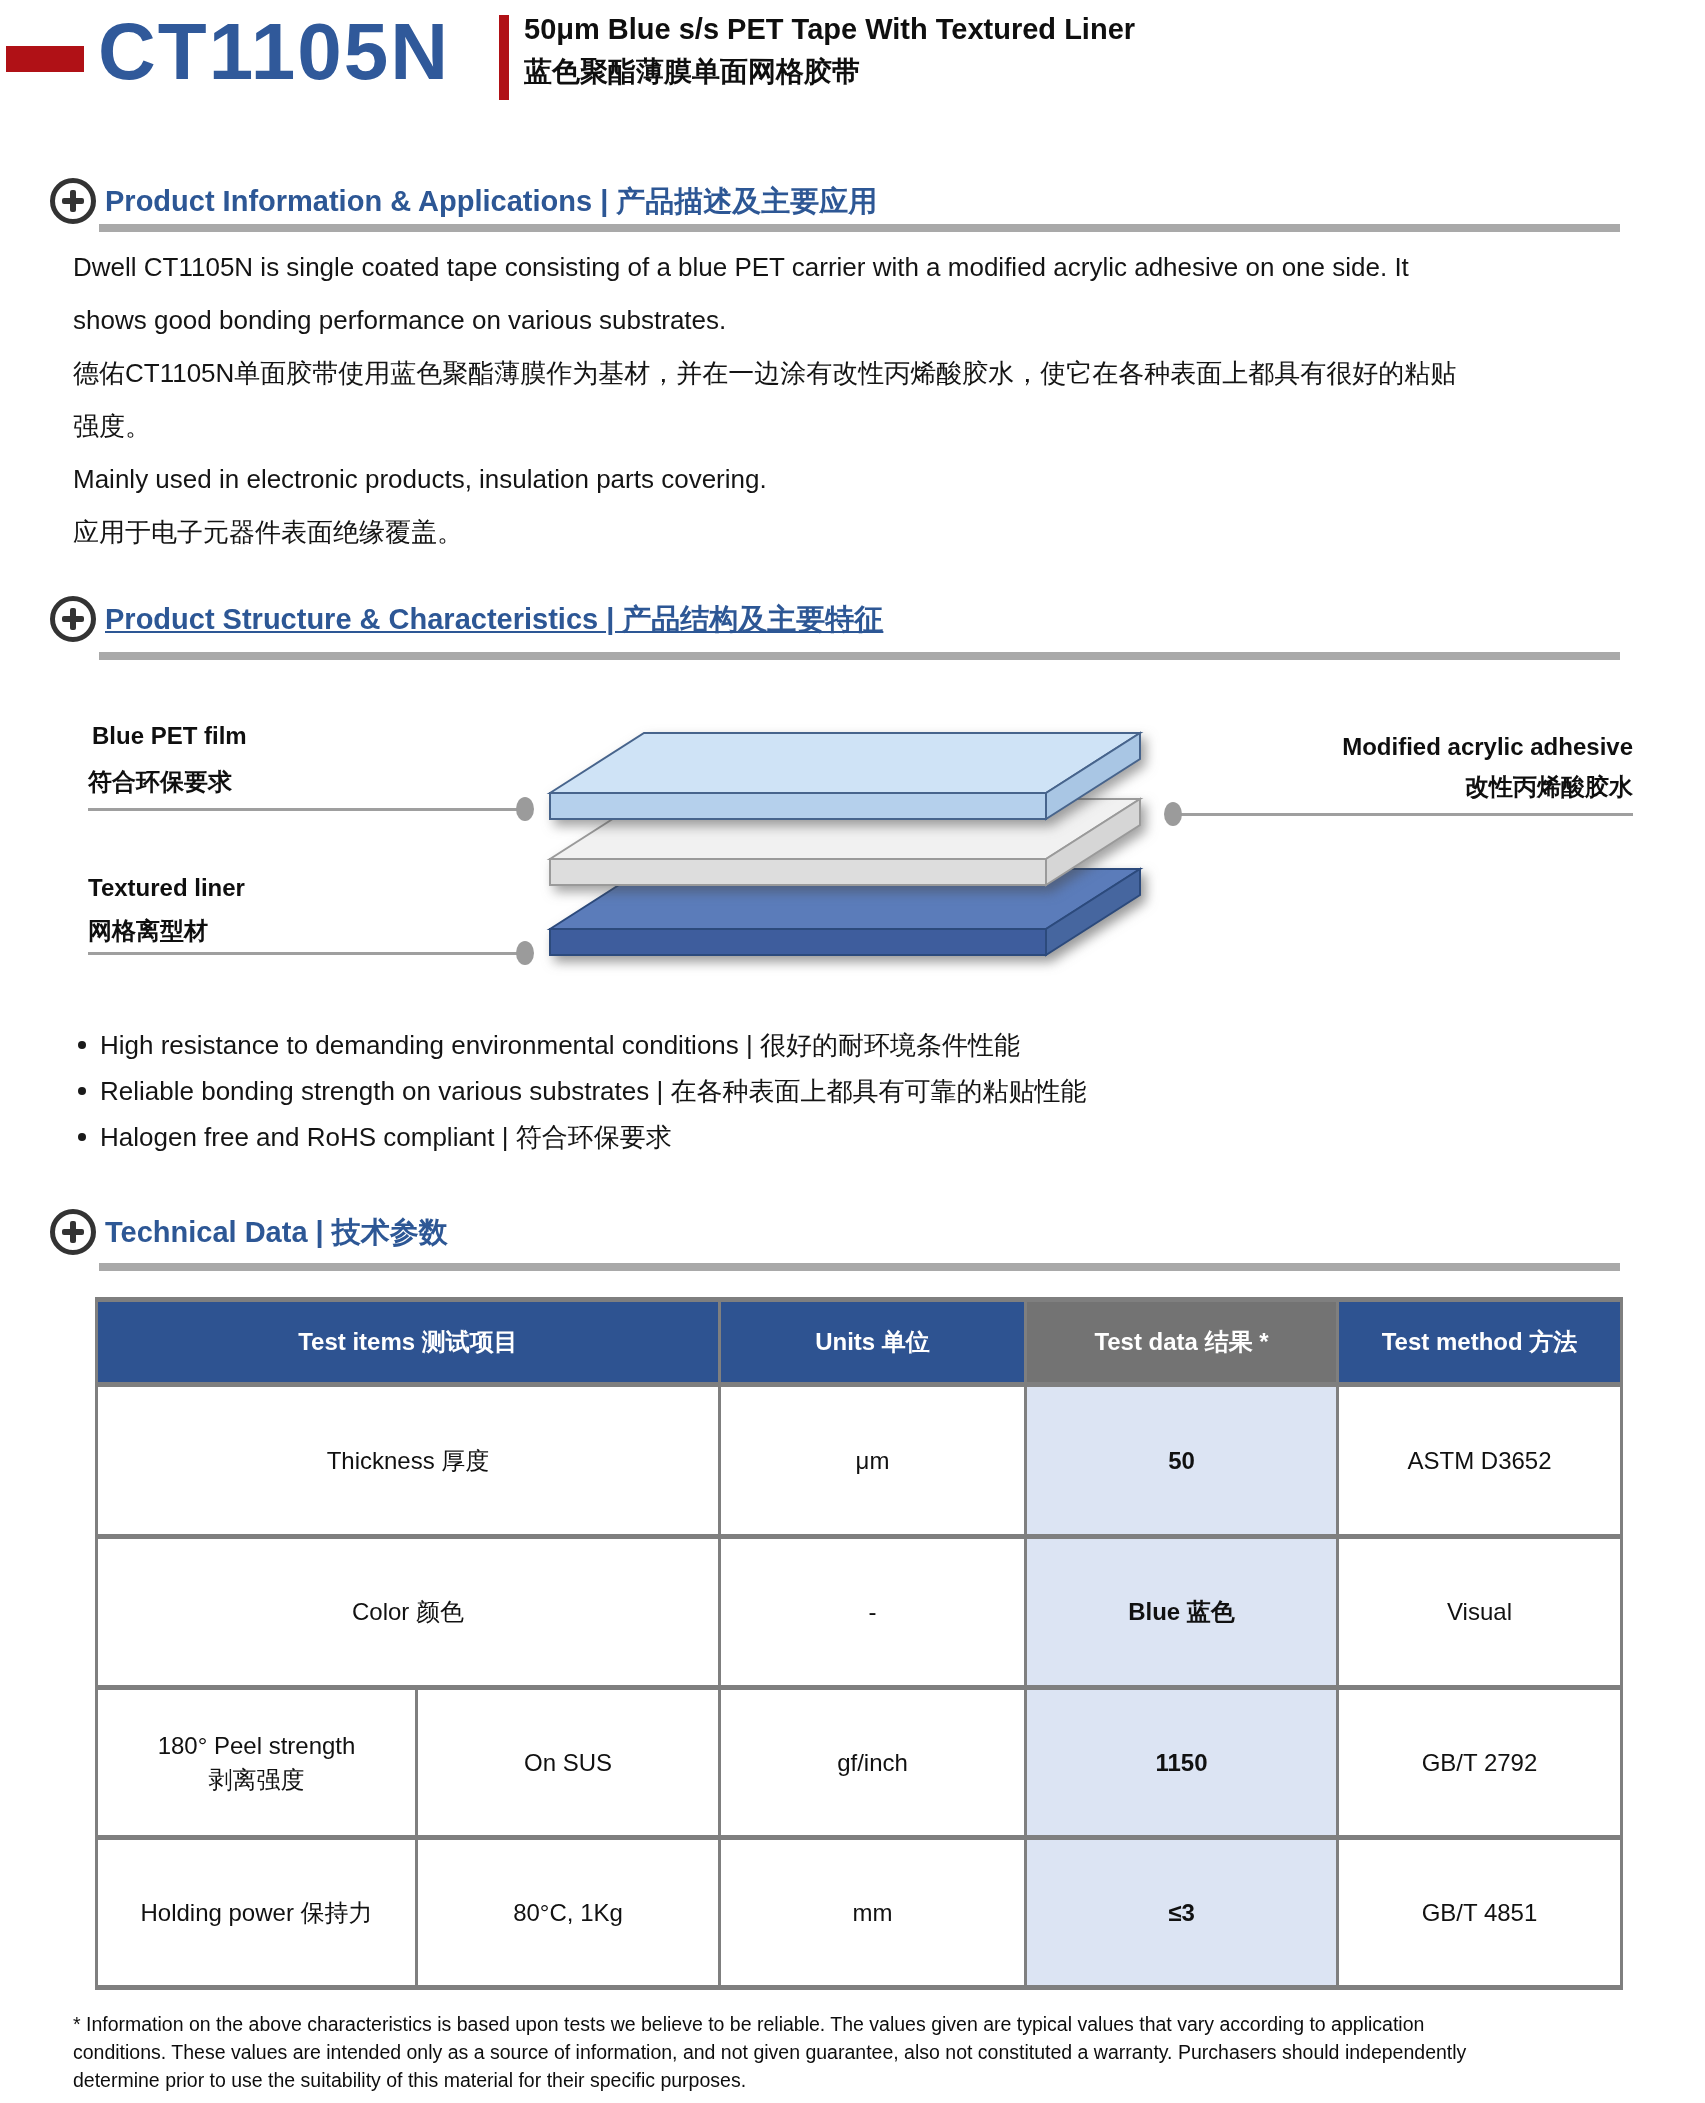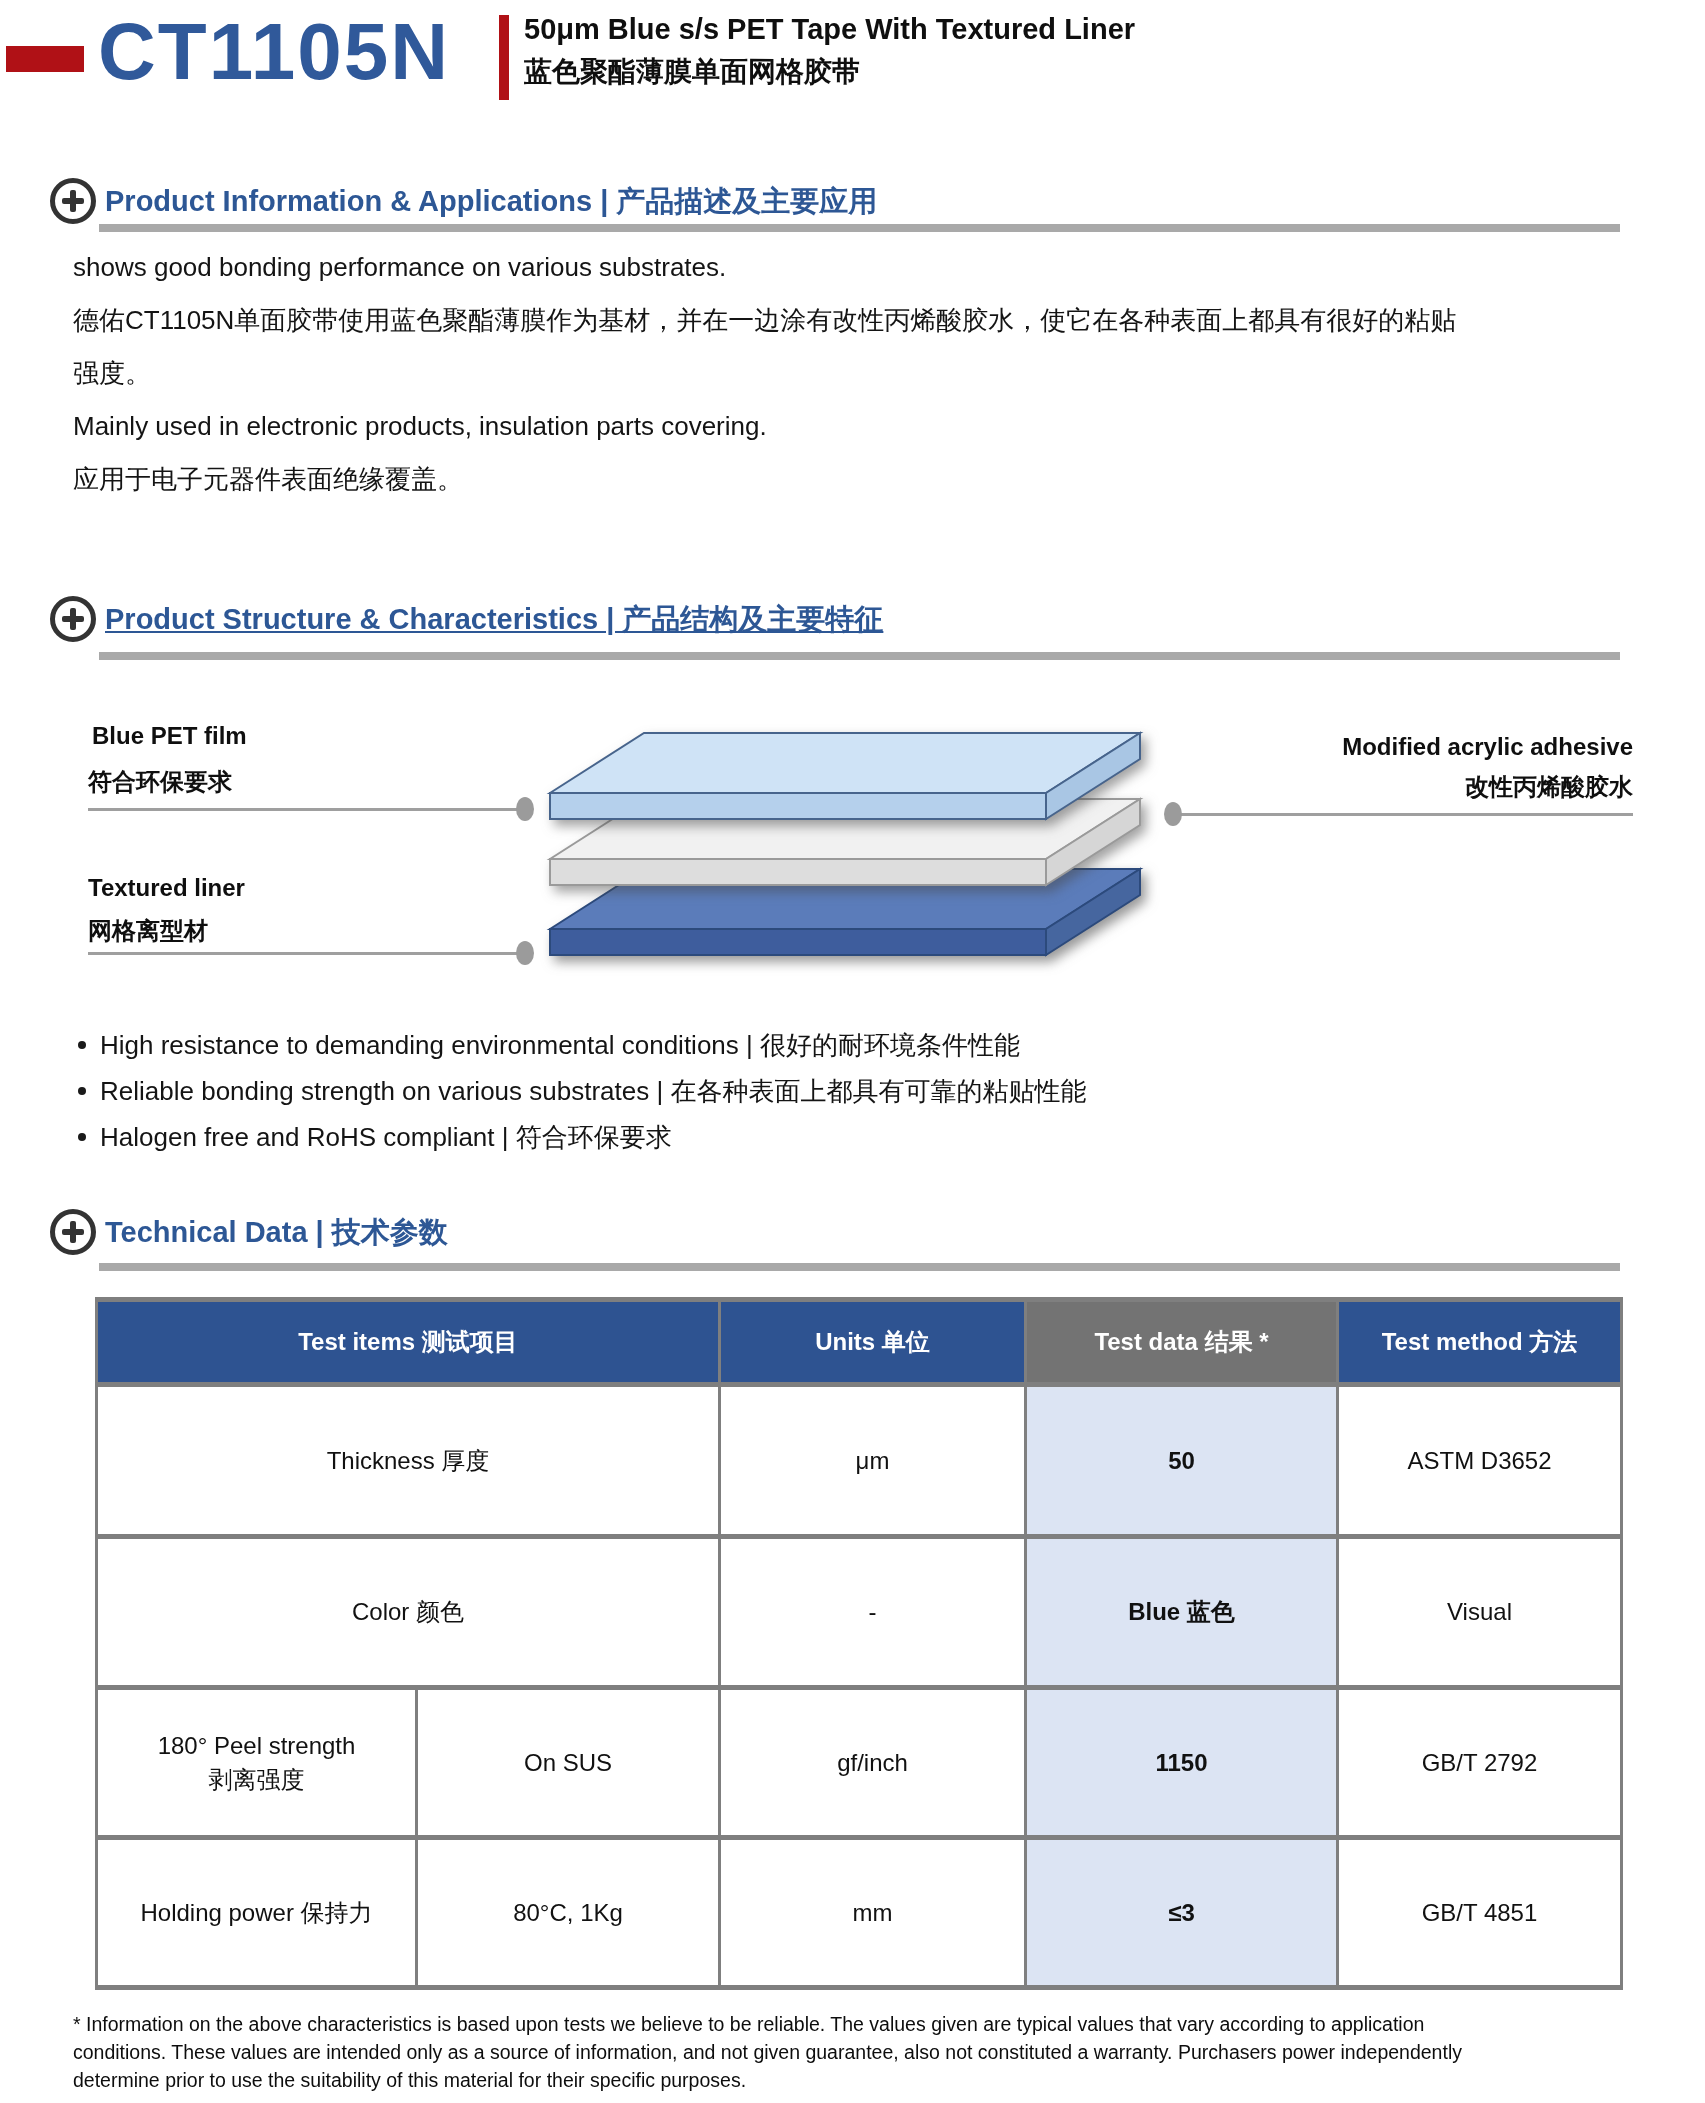--- a/index.html
+++ b/index.html
@@ -67,20 +67,21 @@
   <div class="model">CT1105N</div>
   <div class="red-vbar"></div>
   <div class="subtitle-en">50μm Blue s/s PET Tape With Textured Liner</div>
   <div class="subtitle-zh">蓝色聚酯薄膜单面网格胶带</div>
 
   <div class="plus-icon" style="top:178px;"></div>
   <div class="sec-title" style="top:182px;">Product Information &amp; Applications | 产品描述及主要应用</div>
   <div class="sec-bar" style="top:224px;"></div>
 
   <div class="intro">
+    <div class="line">Dwell CT1105N is single coated tape consisting of a blue PET carrier with a modified acrylic adhesive on one side. It</div>
     <div class="line">shows good bonding performance on various substrates.</div>
     <div class="line">德佑CT1105N单面胶带使用蓝色聚酯薄膜作为基材，并在一边涂有改性丙烯酸胶水，使它在各种表面上都具有很好的粘贴</div>
     <div class="line">强度。</div>
     <div class="line">Mainly used in electronic products, insulation parts covering.</div>
     <div class="line">应用于电子元器件表面绝缘覆盖。</div>
   </div>
 
   <div class="plus-icon" style="top:596px;"></div>
   <div class="sec-title" style="top:600px;text-decoration:underline;">Product Structure &amp; Characteristics | 产品结构及主要特征</div>
   <div class="sec-bar" style="top:652px;"></div>
@@ -182,17 +183,17 @@
         <td>80°C, 1Kg</td>
         <td>mm</td>
         <td class="data-col">≤3</td>
         <td>GB/T 4851</td>
       </tr>
     </tbody>
   </table>
 
   <div class="footnote">
     <div class="line">* Information on the above characteristics is based upon tests we believe to be reliable. The values given are typical values that vary according to application</div>
-    <div class="line">conditions. These values are intended only as a source of information, and not given guarantee, also not constituted a warranty. Purchasers power independently</div>
+    <div class="line">conditions. These values are intended only as a source of information, and not given guarantee, also not constituted a warranty. Purchasers should independently</div>
     <div class="line">determine prior to use the suitability of this material for their specific purposes.</div>
   </div>
 
 </div>
 
 </body></html>

